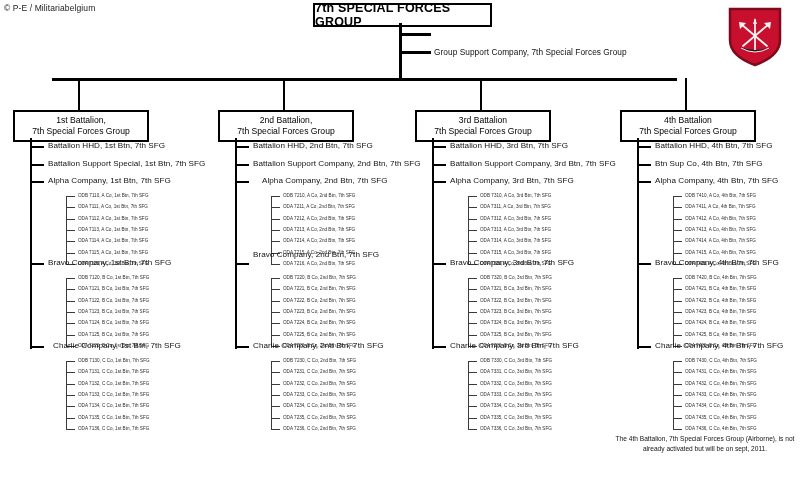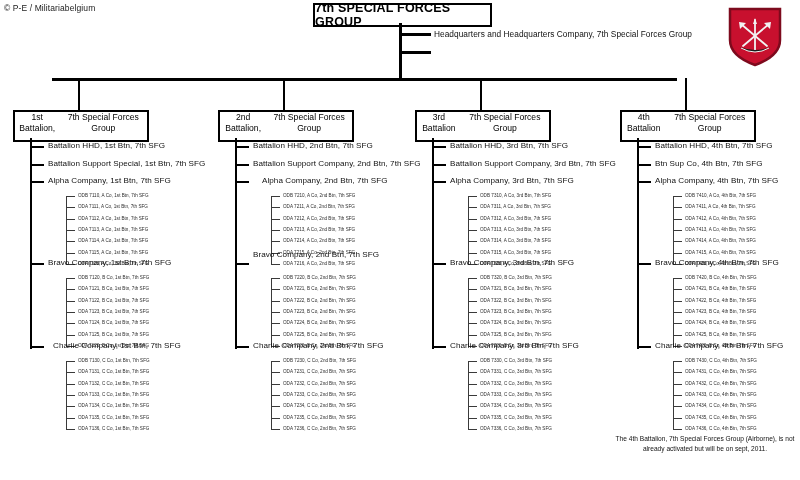--- a/index.html
+++ b/index.html
@@ -38,21 +38,21 @@
   
   .stafftxt{
     position:absolute;font-size:8.3px;white-space:nowrap;color:#111;
     letter-spacing:.05px;
   }
 
   
   .btnbox{
     position:absolute;width:132px;height:28px;
     border:2.2px solid #000;background:#fff;
-    display:flex;flex-direction:row;justify-content:center;
+    display:flex;flex-direction:column;justify-content:center;
     font-size:8.6px;line-height:11px;text-align:center;
   }
 
   
   .colabel{
     position:absolute;font-size:8.1px;white-space:nowrap;color:#111;
     letter-spacing:.05px;
   }
 
   
@@ -95,21 +95,21 @@
         <polygon points="28,12 30,18 26,18"></polygon>
       </g>
       <path d="M13 41 Q28 51 43 41 Q28 47 13 41 Z" fill="#1a1a1a"></path>
       <path d="M14 42 Q28 50 42 42" stroke="#f2f2f2" stroke-width="1" fill="none"></path>
     </svg>
   </div>
 
   <div class="v" style="left:399px;top:23px;height:57px;"></div>
   <div class="h" style="left:399px;top:33px;width:32px;"></div>
   <div class="h" style="left:399px;top:51px;width:32px;"></div>
-  <div class="stafftxt" style="left:434px;top:29px;">Headquarters and Headquarters Company,  7th Special Forces Group</div>
+  <div class="stafftxt" style="left:434px;top:47px;">Group Support Company,  7th Special Forces Group</div>
 
   <div class="h" style="left:52px;top:78px;width:625px;"></div>
 
   <div id="battalion-layer">
       <div class="v" style="left: 77.8px; top: 78px; height: 32px;"></div>
       <div class="btnbox" style="left: 13px; top: 110px;">
         <span>1st Battalion,</span>
         <span>7th Special Forces Group</span>
       </div>
       <div class="vthin" style="left: 30px; top: 138px; height: 211px;"></div>

